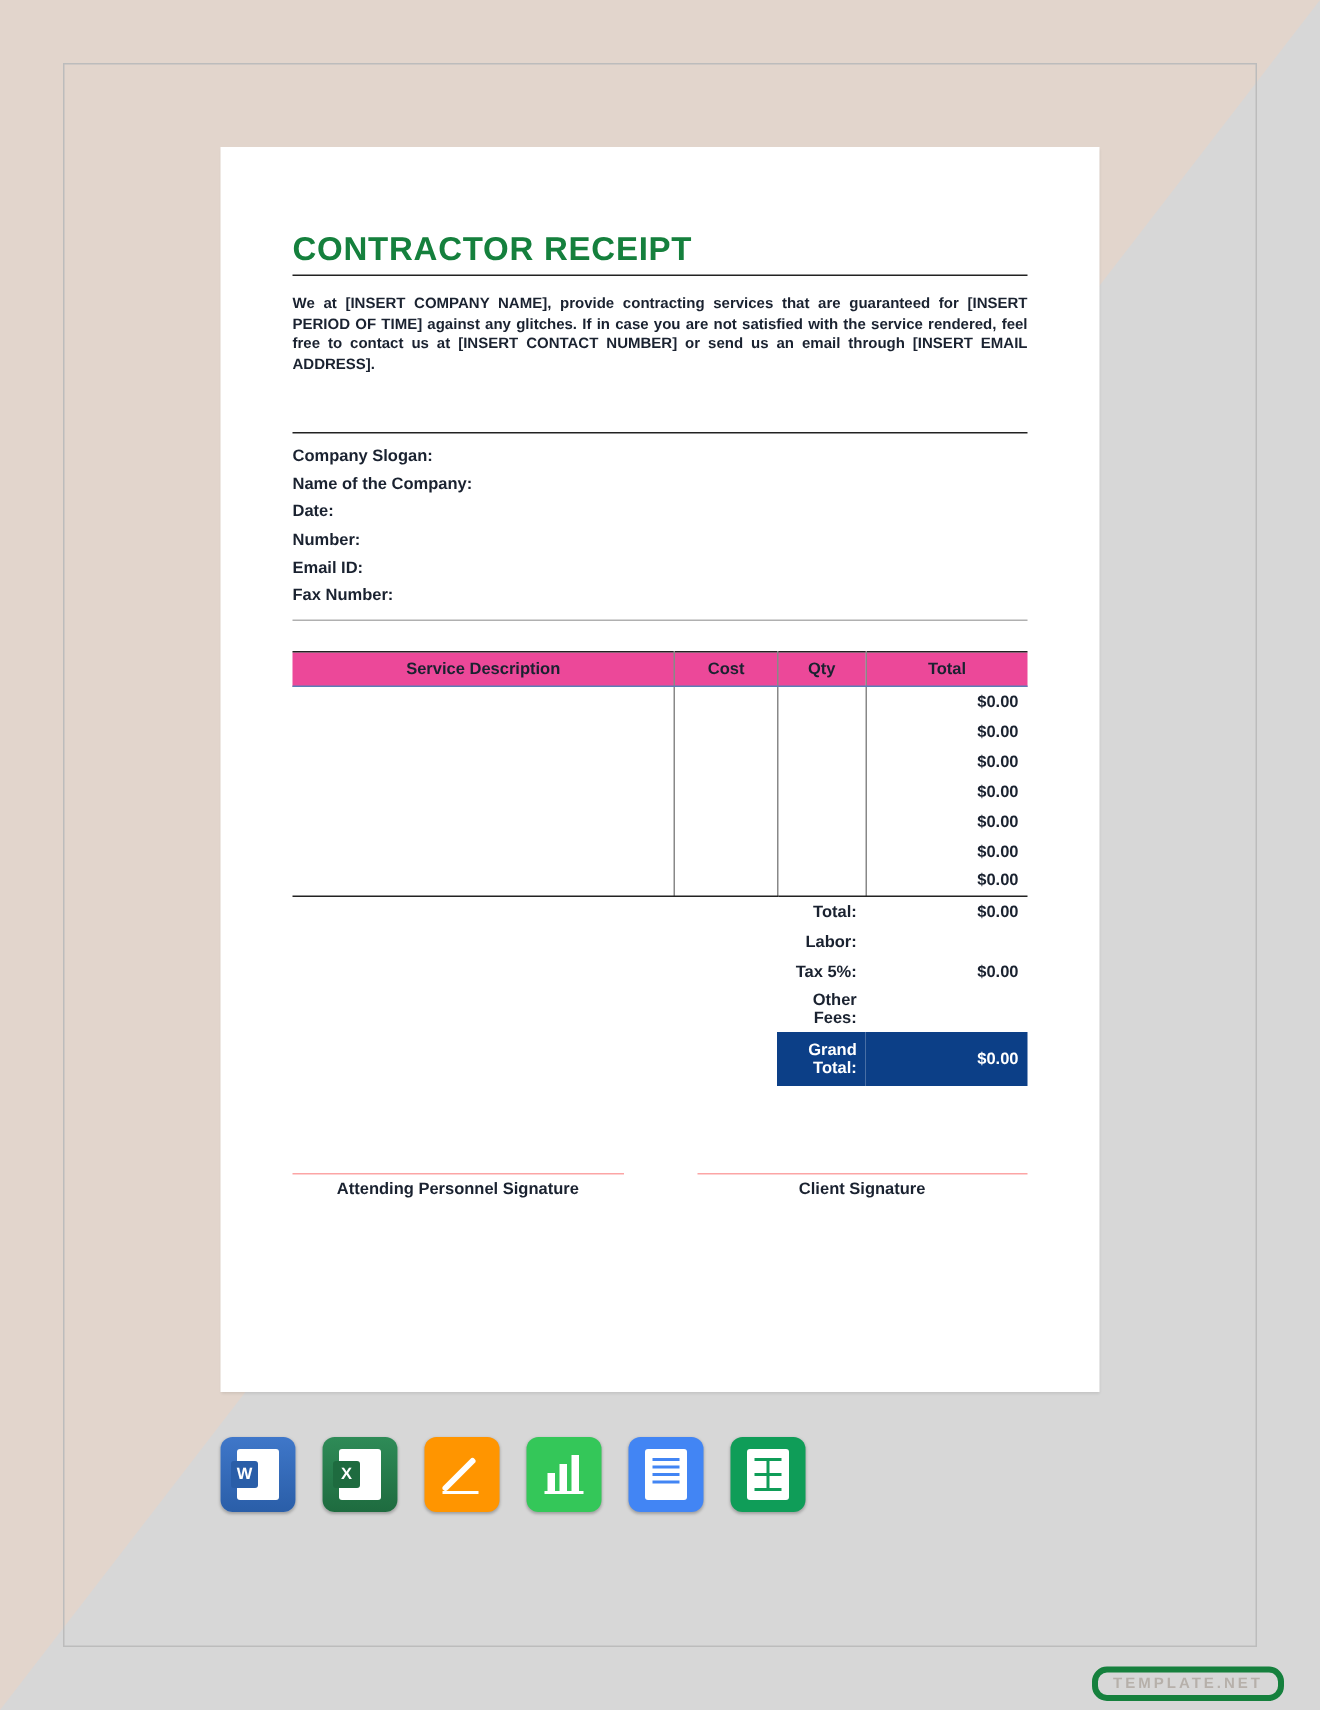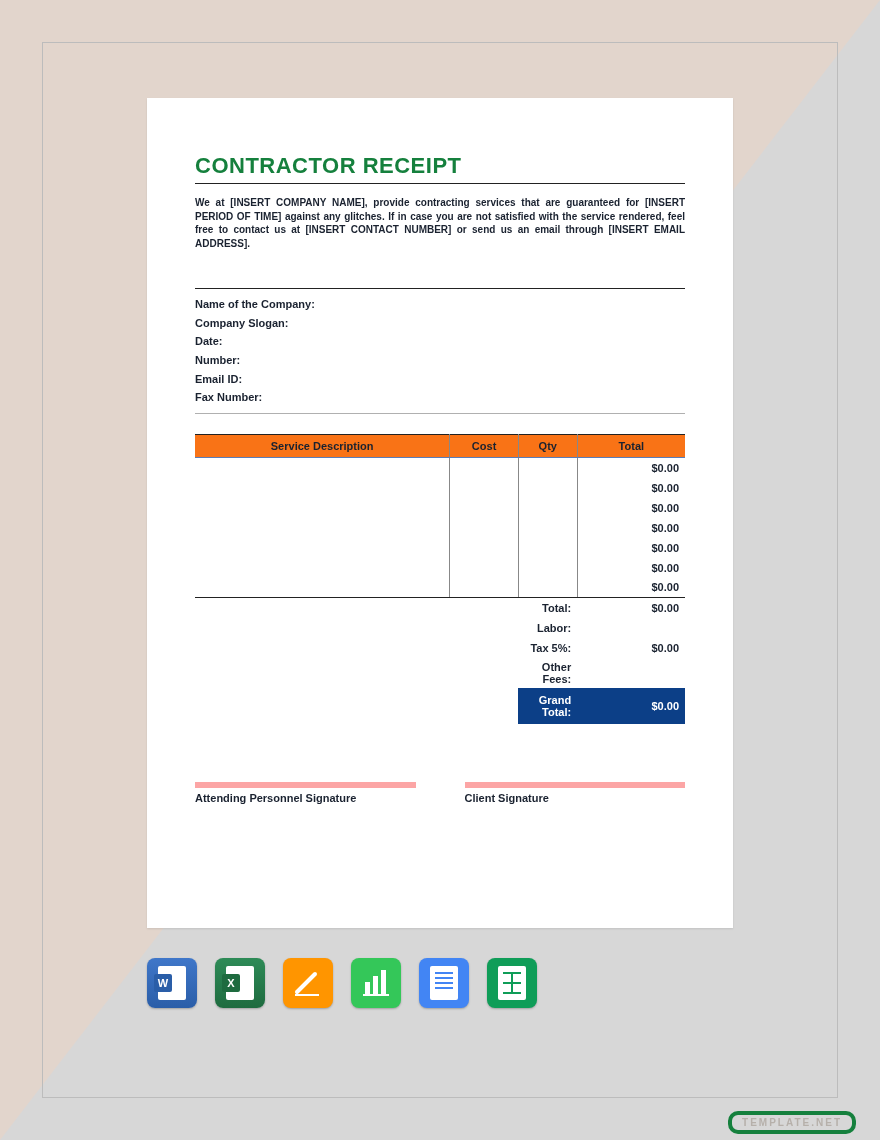--- a/index.html
+++ b/index.html
@@ -71,21 +71,21 @@
     font-size: 11px;
   }
   table.svc th {
     font-weight: 700;
     color: #1a2230;
     padding: 5px 6px;
     border-top: 1px solid #222;
     border-bottom: 1px solid #5a7db8;
     border-left: 1px solid #888;
     border-right: 1px solid #888;
-    background: #f97316;
+    background: #ec4899;
   }
   table.svc th:first-child { border-left: none; }
   table.svc th:last-child  { border-right: none; }
   table.svc td {
     padding: 3px 6px;
     height: 20px;
     border-left: 1px solid #888;
     border-right: 1px solid #888;
     color: #1a2230;
     font-weight: 700;
@@ -104,23 +104,24 @@
   }
   .sigs {
     margin-top: 58px;
     display: flex;
     justify-content: space-between;
     font-size: 11px;
     font-weight: 700;
     color: #1a2230;
   }
   .sig {
-    border-top: 6px solid #fca5a5;
+    border-top: 1px solid #fca5a5;
     padding-top: 4px;
     width: 45%;
+    text-align: center;
   }
   .icons {
     position: absolute;
     left: 147px;
     top: 958px;
     z-index: 3;
     display: flex;
     gap: 18px;
   }
   .aicon {
@@ -174,22 +175,22 @@
 <body>
 
 <div class="bg-tri"></div>
 <div class="frame"></div>
 
 <div class="card">
   <h1 class="title">CONTRACTOR RECEIPT</h1>
   <p class="intro">We at [INSERT COMPANY NAME], provide contracting services that are guaranteed for [INSERT PERIOD OF TIME] against any glitches. If in case you are not satisfied with the service rendered, feel free to contact us at [INSERT CONTACT NUMBER] or send us an email through [INSERT EMAIL ADDRESS].</p>
 
   <div class="info">
+    <div>Company Slogan:</div>
     <div>Name of the Company:</div>
-    <div>Company Slogan:</div>
     <div>Date:</div>
     <div>Number:</div>
     <div>Email ID:</div>
     <div>Fax Number:</div>
   </div>
 
   <div class="tbl-wrap">
     <table class="svc">
       <colgroup>
           <col class="col-d">

